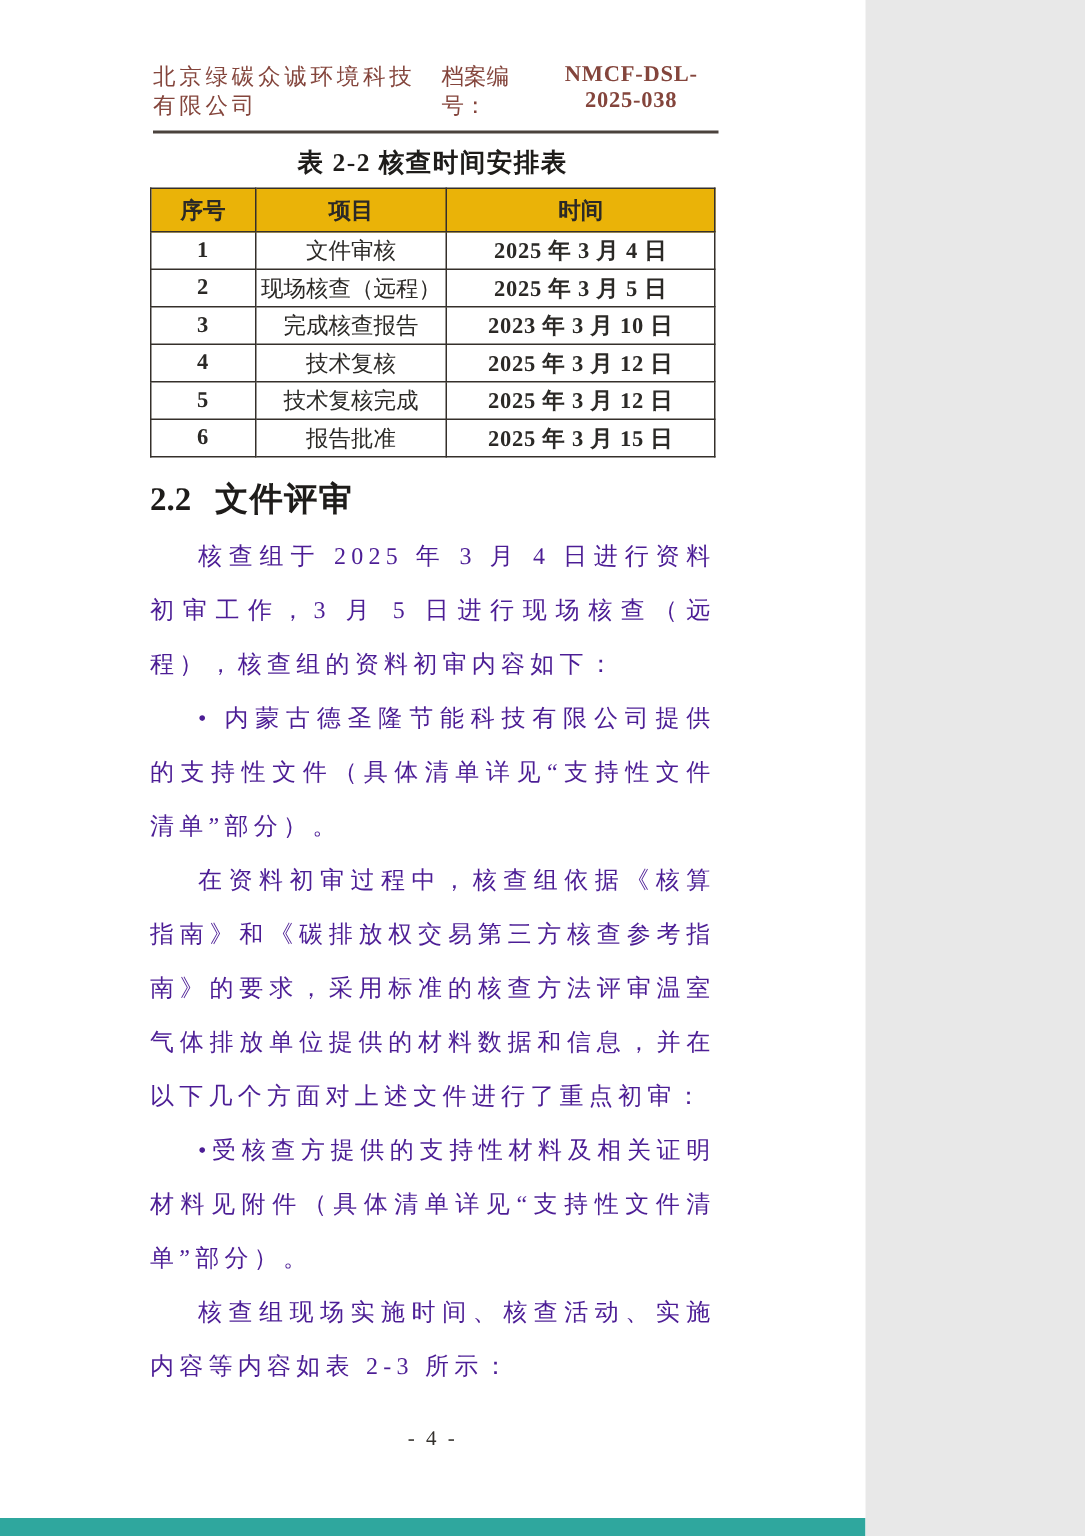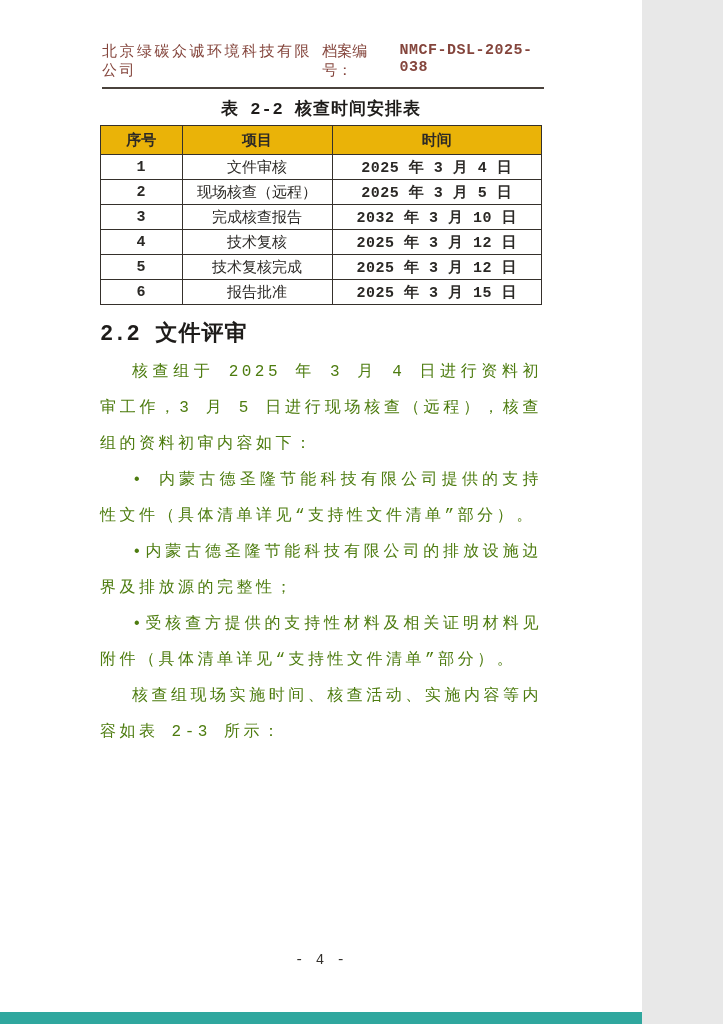--- a/index.html
+++ b/index.html
@@ -1,35 +1,35 @@
 <!DOCTYPE html>
 <html><head>
 <meta charset="utf-8">
 <style>
   html,body{margin:0;padding:0;background:#e8e8e8;}
   .page{
     position:relative;
-    width:642px;height:1024px;
+    width:577px;height:1024px;
     background:#ffffff;
     overflow:hidden;
-    font-family:Liberation Mono, monospace;
+    font-family:Liberation Serif, serif;
     color:#2b2926;
   }
   
   .page-header{
     position:absolute;top:42px;left:102px;right:98px;
     display:flex;justify-content:space-between;align-items:flex-end;
     padding-bottom:7px;
     border-bottom:2px solid #4a423c;
     font-size:15px;
     color:#84453c;
   }
   .company{letter-spacing:2.5px;}
   .archive{display:flex;gap:10px;}
-  .archive .num{font-weight:600;letter-spacing:0.5px;}
+  .archive .num{font-weight:600;letter-spacing:0.5px;text-align:center;}
   
   .content{position:absolute;top:97px;left:100px;right:100px;}
   .table-title{
     text-align:center;font-weight:bold;font-size:17px;
     letter-spacing:1px;margin:0 0 5px 0;color:#1e1c1a;
   }
   table.schedule{
     width:100%;border-collapse:collapse;table-layout:fixed;
   }
   table.schedule th,table.schedule td{
@@ -46,21 +46,21 @@
     font-size:22px;font-weight:bold;color:#1e1c1a;
     margin:13px 0 5px 0;letter-spacing:1px;
   }
   .h-sec .sec-no{margin-right:16px;letter-spacing:0;}
   .h-sec.indented{padding-left:38px;margin-top:10px;margin-bottom:8px;}
   p.body-par{
     margin:0;font-size:16px;line-height:36px;
     letter-spacing:3.5px;
     text-align:justify;
     text-indent:2em;
-    color:#4d7c0f;
+    color:#4c1d95;
   }
   p.body-par.first{margin-top:6px;}
   
   .page-footer{
     position:absolute;left:0;right:0;bottom:56px;
     text-align:center;font-size:14px;letter-spacing:2px;color:#33302c;
   }
   .bottom-bar{
     position:absolute;left:0;right:0;bottom:0;height:12px;
     background:#2fa79e;
@@ -103,21 +103,21 @@
             <td class="num">2025 年 3 月 4 日</td>
           </tr>
           <tr>
             <td class="num">2</td>
             <td>现场核查（远程）</td>
             <td class="num">2025 年 3 月 5 日</td>
           </tr>
           <tr>
             <td class="num">3</td>
             <td>完成核查报告</td>
-            <td class="num">2032 年 3 月 10 日</td>
+            <td class="num">2023 年 3 月 10 日</td>
           </tr>
           <tr>
             <td class="num">4</td>
             <td>技术复核</td>
             <td class="num">2025 年 3 月 12 日</td>
           </tr>
           <tr>
             <td class="num">5</td>
             <td>技术复核完成</td>
             <td class="num">2025 年 3 月 12 日</td>
@@ -129,21 +129,21 @@
           </tr>
         </tbody>
     </table>
 
     <div class="h-sec">
       <span class="sec-no">2.2</span><span>文件评审</span>
     </div>
 
     <p class="body-par first">核查组于 2025 年 3 月 4 日进行资料初审工作，3 月 5 日进行现场核查（远程），核查组的资料初审内容如下：</p>
     <p class="body-par">• 内蒙古德圣隆节能科技有限公司提供的支持性文件（具体清单详见“支持性文件清单”部分）。</p>
-    <p class="body-par">•内蒙古德圣隆节能科技有限公司的排放设施边界及排放源的完整性；</p>
+    <p class="body-par">在资料初审过程中，核查组依据《核算指南》和《碳排放权交易第三方核查参考指南》的要求，采用标准的核查方法评审温室气体排放单位提供的材料数据和信息，并在以下几个方面对上述文件进行了重点初审：</p>
     <p class="body-par">•受核查方提供的支持性材料及相关证明材料见附件（具体清单详见“支持性文件清单”部分）。</p>
 
 
     <p class="body-par">核查组现场实施时间、核查活动、实施内容等内容如表 2-3 所示：</p>
 
   </div>
 
   <div class="page-footer">- 4 -</div>
 
   <div class="bottom-bar"></div>

